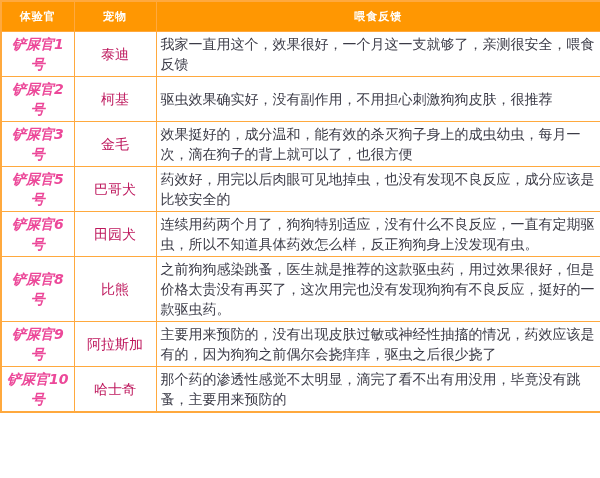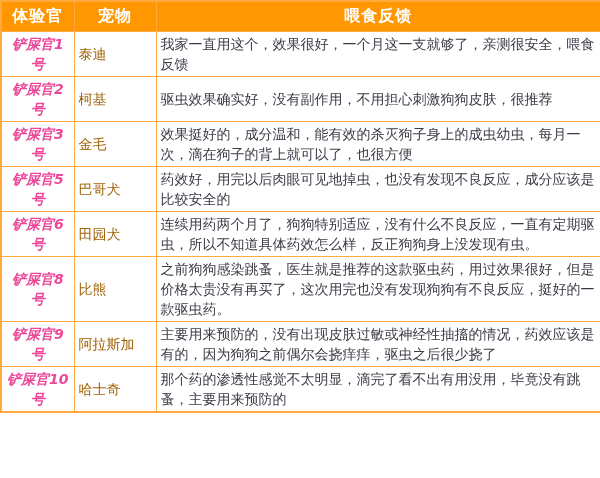--- a/index.html
+++ b/index.html
@@ -22,21 +22,21 @@
     border: 2px solid #ffa93e;
   }
   table.feedback-table th,
   table.feedback-table td {
     border: 1.5px solid #ffa93e;
     box-sizing: border-box;
   }
   table.feedback-table th {
     background: #ff9702;
     color: #ffffff;
-    font-size: 16px;
+    font-size: 11px;
     font-weight: bold;
     height: 30px;
     padding: 2px 2px;
     text-align: center;
     letter-spacing: 1px;
   }
   table.feedback-table td {
     font-size: 14px;
     line-height: 20px;
     padding: 2px 4px;
@@ -44,22 +44,22 @@
     background: #ffffff;
   }
   td.owner-cell {
     font-weight: bold;
     text-align: center;
     color: #ec4899;
     font-size: 15px;
     font-style: italic;
   }
   td.pet-cell {
-    text-align: left;
-    color: #a16207;
+    text-align: center;
+    color: #be185d;
   }
   td.fb-cell {
     text-align: left;
     color: #3b3b47;
     padding-left: 6px;
     padding-right: 4px;
   }
 </style>
 </head>
 <body>

